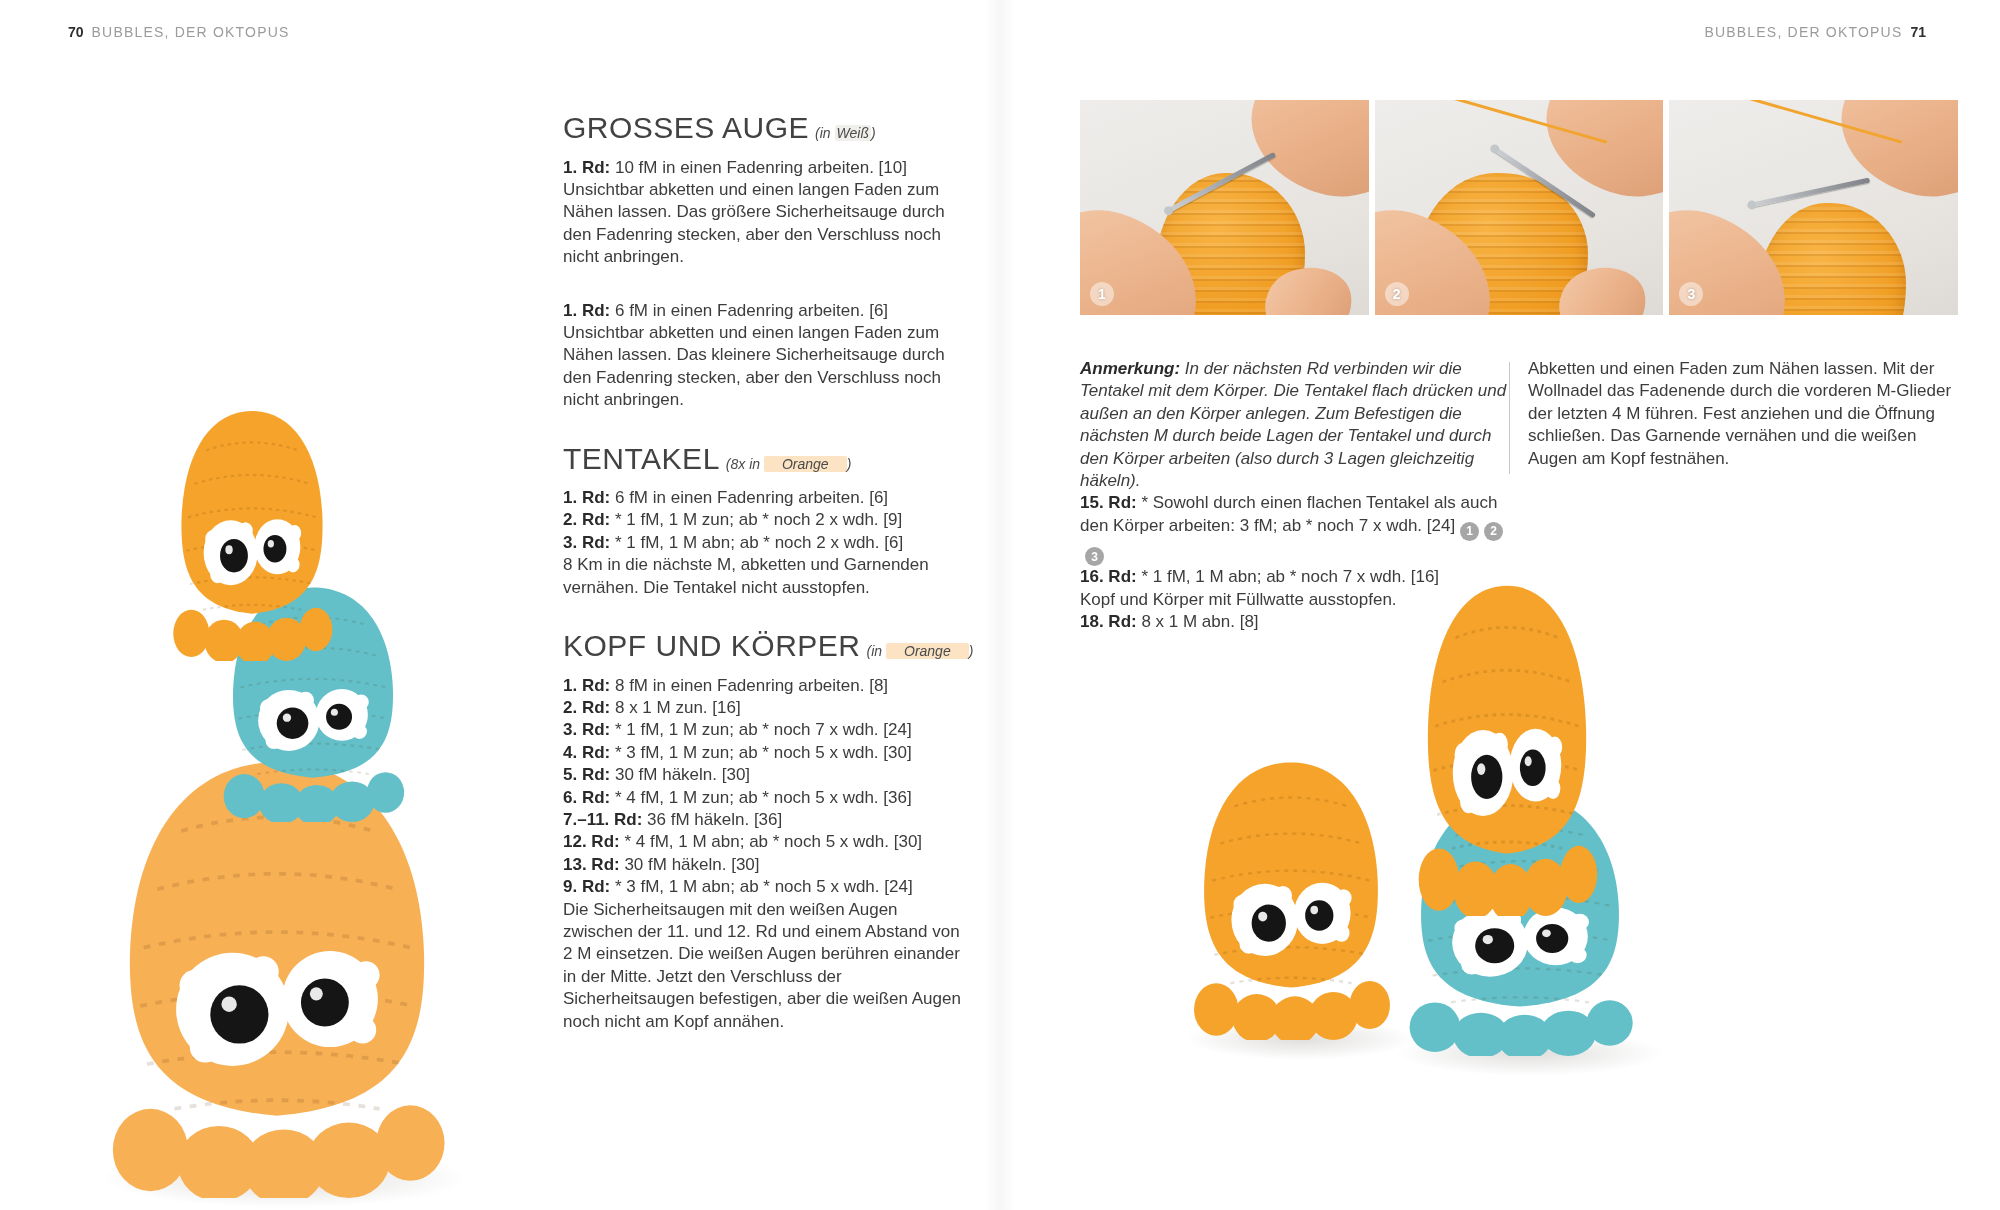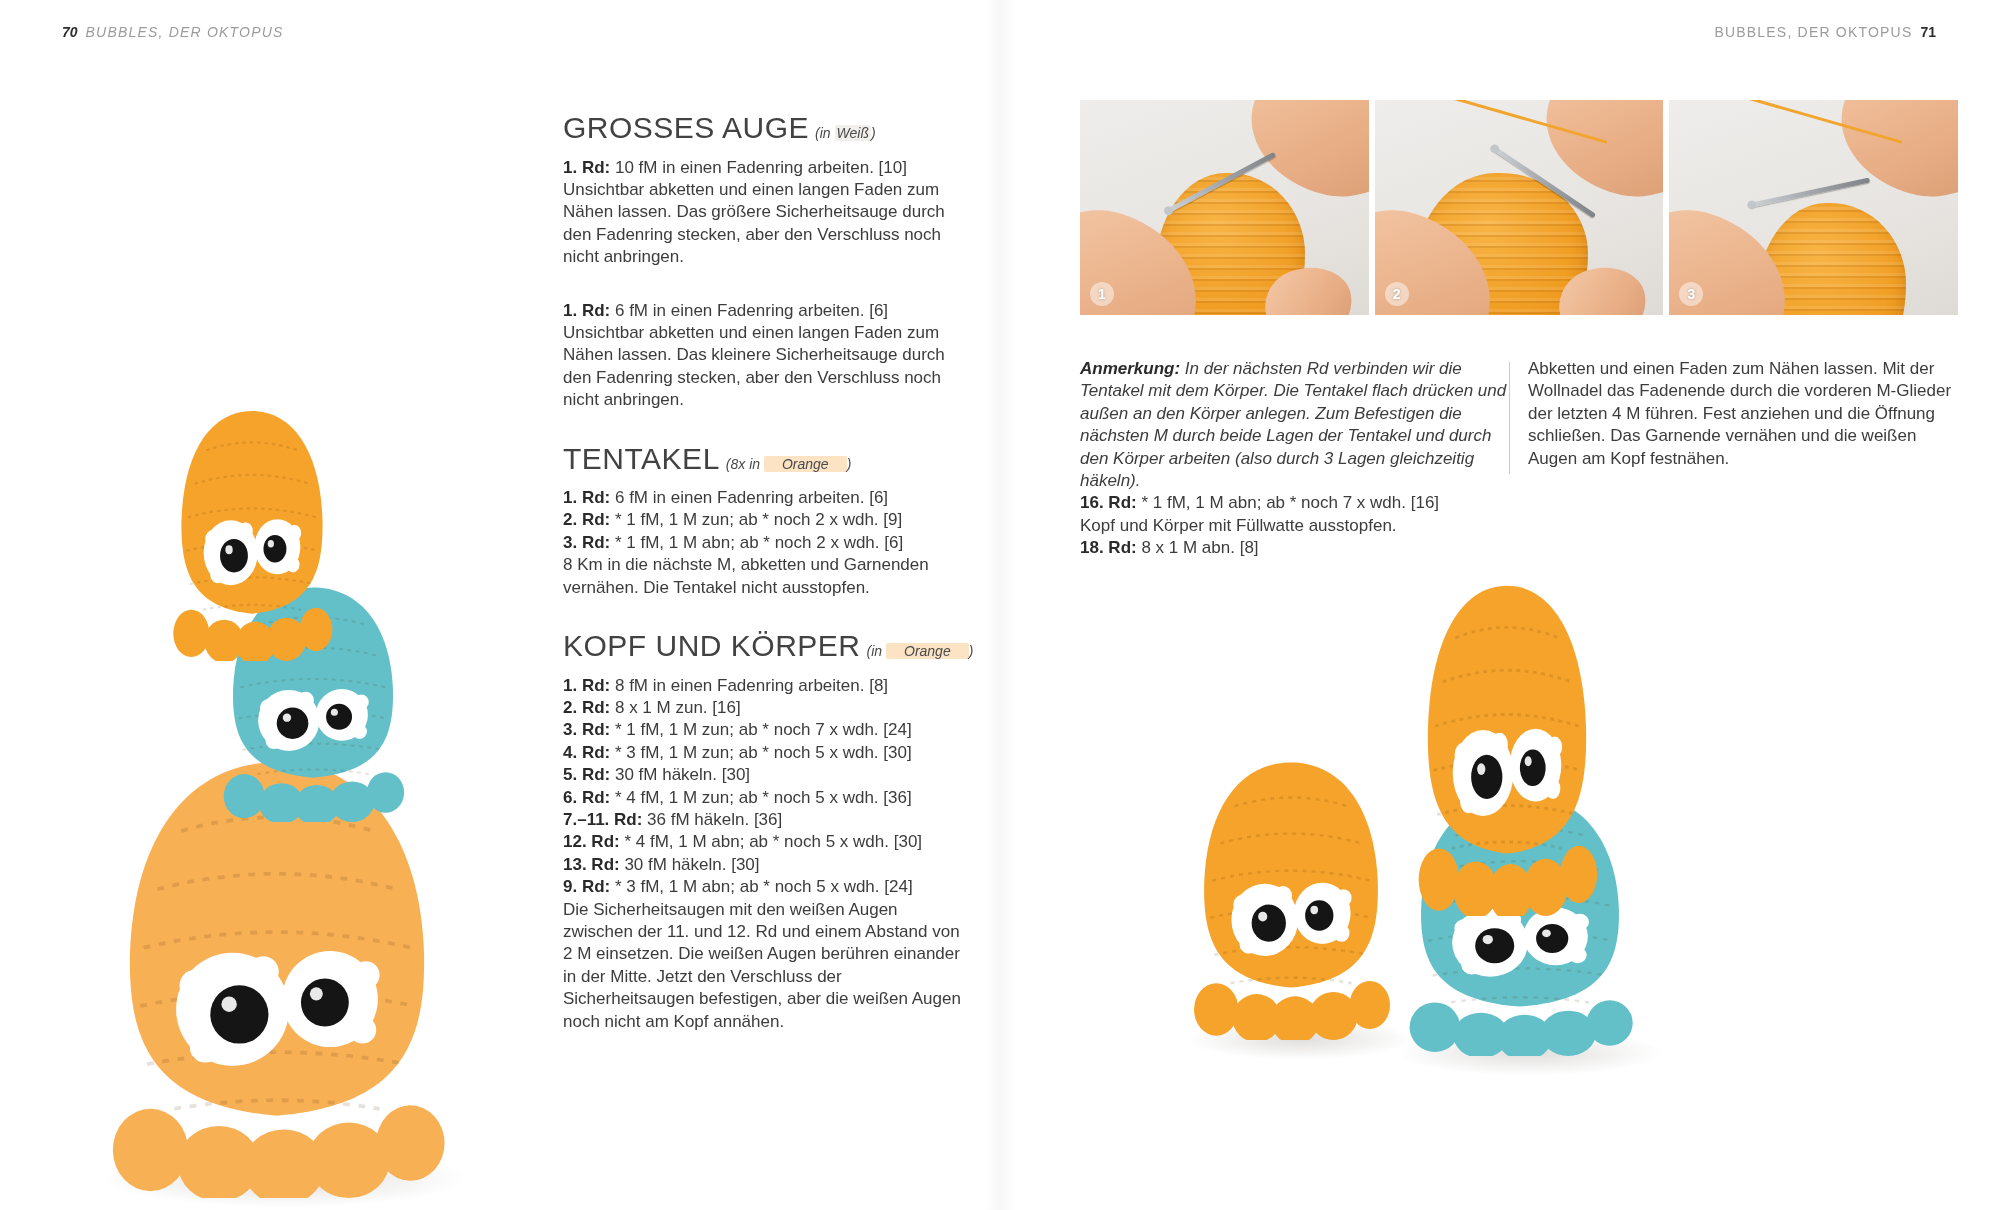--- a/index.html
+++ b/index.html
@@ -27,23 +27,23 @@
     position:absolute;left:985px;top:0;width:30px;height:1210px;
     background:linear-gradient(90deg,rgba(0,0,0,0) 0%,rgba(0,0,0,0.035) 50%,rgba(0,0,0,0) 100%);
     pointer-events:none;
   }
   
   .runhead{
     position:absolute;top:24px;font-size:14px;letter-spacing:1.2px;
     color:var(--header-gray);
   }
   .runhead .pnum{color:#2E2E2E;font-weight:bold;letter-spacing:0;}
-  .runhead-left{left:62px;font-style:italic;}
+  .runhead-left{left:68px;}
   .runhead-left .pnum{margin-right:8px;}
-  .runhead-right{right:64px;}
+  .runhead-right{right:74px;}
   .runhead-right .pnum{margin-left:8px;}
   
   .col-main{
     position:absolute;left:563px;top:112px;width:398px;
   }
   .section + .section{margin-top:31px;}
   h2.sec-head{
     font-size:30px;font-weight:400;color:var(--heading);
     letter-spacing:.5px;line-height:1.05;margin-bottom:13px;
     white-space:nowrap;
@@ -251,20 +251,21 @@
     <div class="thread"></div>
     <div class="yarn"></div>
     <div class="hand h1"></div>
     <div class="hook"></div>
     <div class="photo-badge">3</div>
   </div>
 </div>
 
 <div class="col-r-left" id="right-col-left">
     <div class="pattern-line note"><b>Anmerkung:</b> In der nächsten Rd verbinden wir die Tentakel mit dem Körper. Die Tentakel flach drücken und außen an den Körper anlegen. Zum Befestigen die nächsten M durch beide Lagen der Tentakel und durch den Körper arbeiten (also durch 3 Lagen gleichzeitig häkeln).</div>
+    <div class="pattern-line"><b>15. Rd:</b> * Sowohl durch einen flachen Tentakel als auch den Körper arbeiten: 3 fM; ab * noch 7 x wdh. [24]<span class="num-badge">1</span><span class="num-badge">2</span><span class="num-badge">3</span></div>
     <div class="pattern-line"><b>16. Rd:</b> * 1 fM, 1 M abn; ab * noch 7 x wdh. [16]</div>
     <div class="pattern-line">Kopf und Körper mit Füllwatte ausstopfen.</div>
     <div class="pattern-line"><b>18. Rd:</b> 8 x 1 M abn. [8]</div>
   </div>
 <div class="col-divider"></div>
 <div class="col-r-right" id="right-col-right">
     <div class="pattern-line">Abketten und einen Faden zum Nähen lassen. Mit der Wollnadel das Fadenende durch die vorderen M-Glieder der letzten 4 M führen. Fest anziehen und die Öffnung schließen. Das Garnende vernähen und die weißen Augen am Kopf festnähen.</div>
   </div>
 
 <div>

